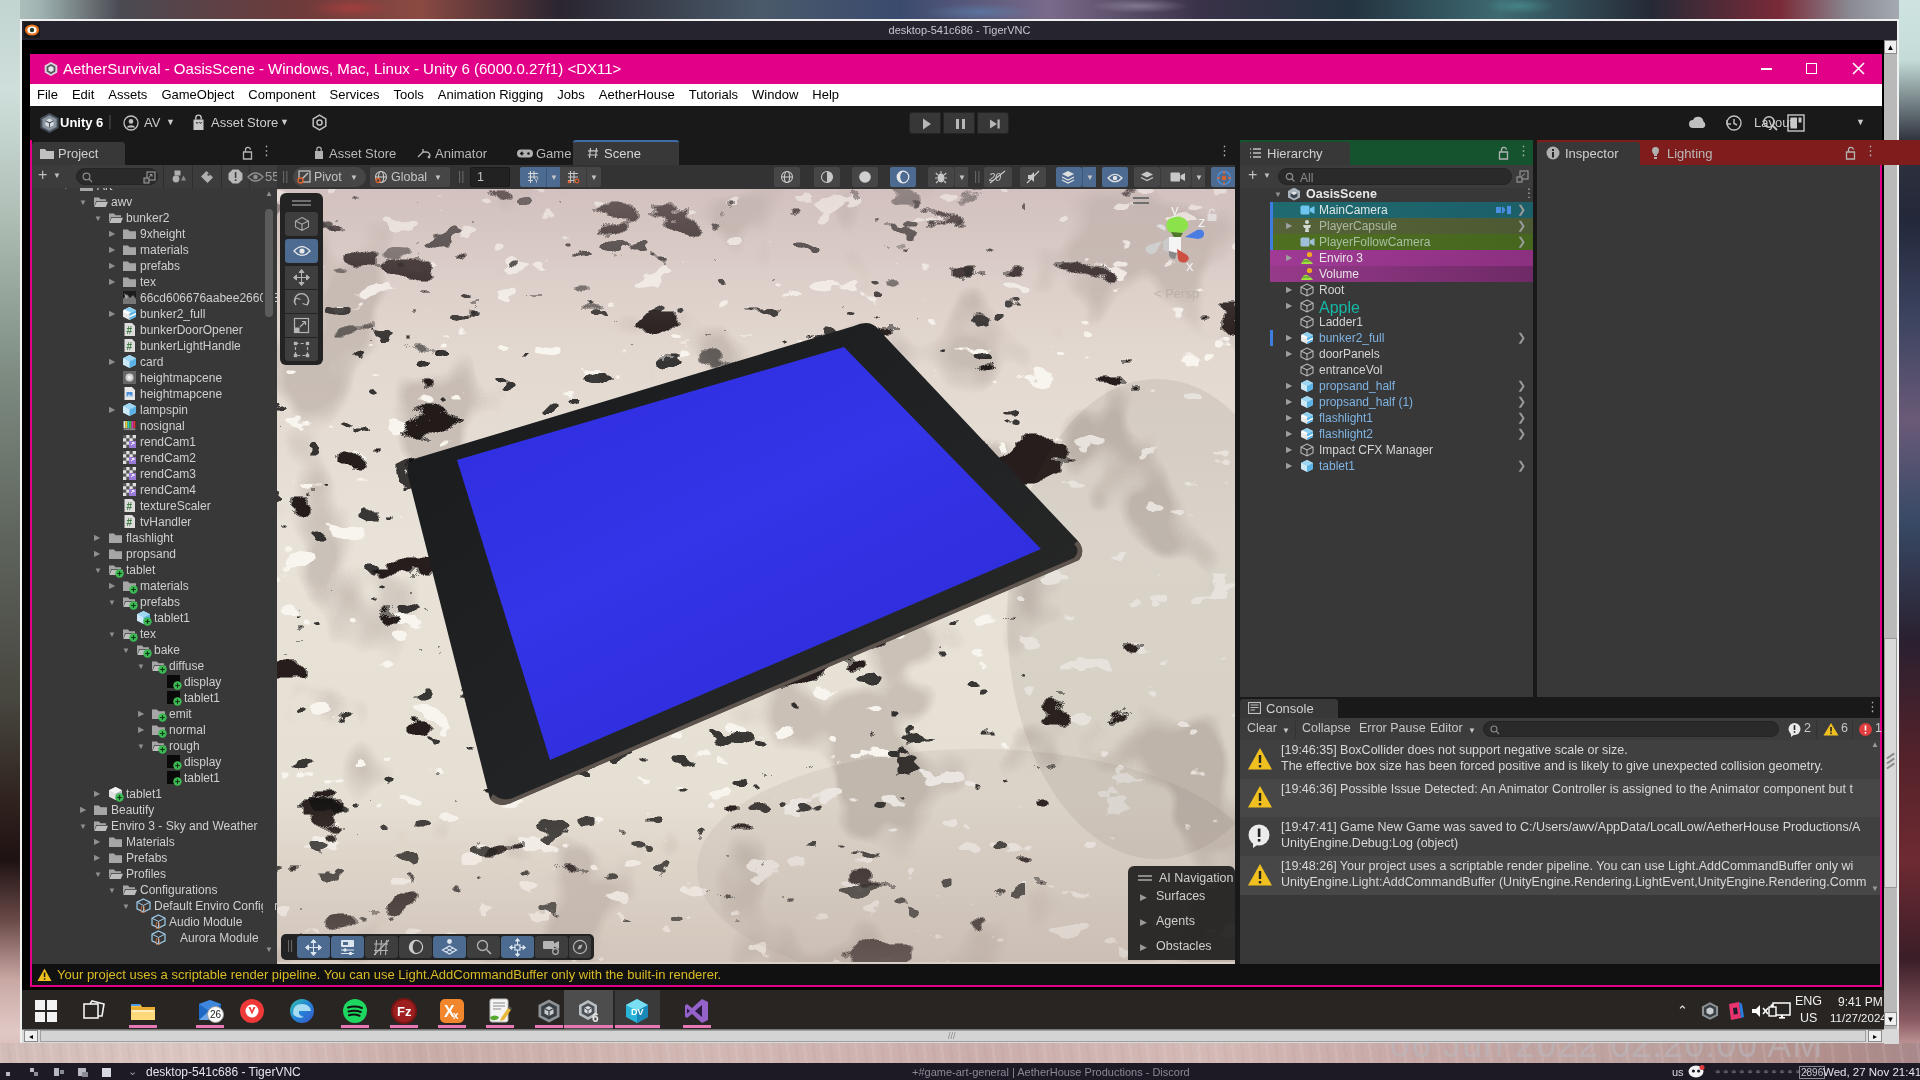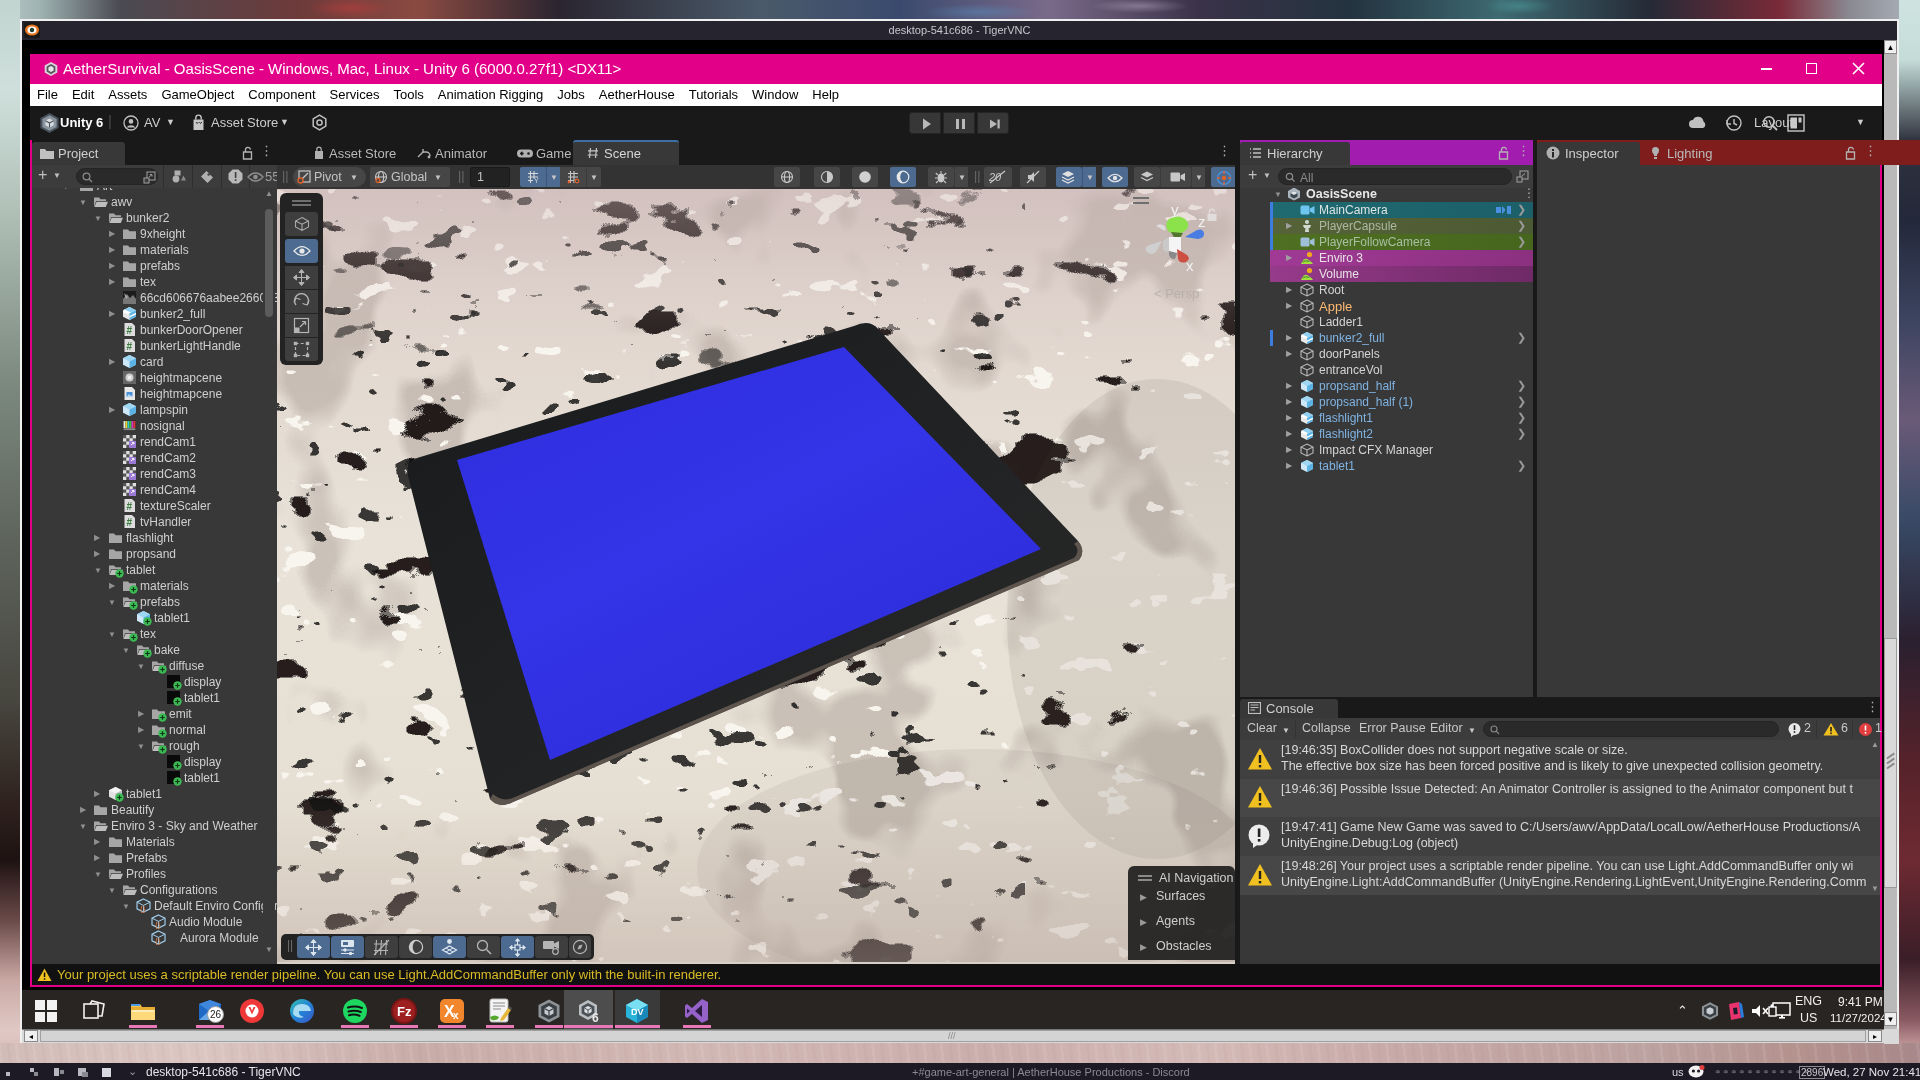--- a/index.html
+++ b/index.html
@@ -25,20 +25,23 @@
   <div class="abs" style="left:0;top:0;width:20px;height:1080px;
     background:linear-gradient(180deg,#c2d4cf 0,#cfe0dc 90px,#aebdb4 220px,#7c8a80 380px,#5e645c 540px,#47463f 700px,#30231f 800px,#1e1212 860px,#6a4a48 920px,#c9a8a4 980px,#e0c8c4 1030px,#d8bab6 1063px,#1d1925 1063px);"></div>
 
   <div class="abs" style="left:1899px;top:0;width:21px;height:1080px;
     background:linear-gradient(180deg,#cfe4e0 0,#c4dcd8 60px,#30343f 140px,#23283a 220px,#3c4460 320px,#6a5a78 420px,#384a66 520px,#2a2030 640px,#55222a 760px,#6e2a32 860px,#3a1e28 960px,#8a5a62 1020px,#caa2a2 1050px,#1d1925 1063px);"></div>
 
   <div class="abs" style="left:0;top:1043px;width:1920px;height:21px;
     background:linear-gradient(90deg,#d2bcb8 0,#dcc6c2 200px,#c8aca8 420px,#d2b8b4 700px,#caaeac 980px,#d4bab6 1200px,#c6a8a6 1420px,#bca2a0 1650px,#b4928e 1800px,#a8888a 1920px);"></div>
   <div class="abs" style="left:0;top:1043px;width:1920px;height:21px;opacity:.18;
     background:repeating-linear-gradient(83deg, rgba(255,245,242,.5) 0 3px, rgba(0,0,0,0) 3px 9px, rgba(160,120,118,.35) 9px 12px, rgba(0,0,0,0) 12px 17px);"></div>
+  <div class="abs" style="left:1380px;top:1036px;width:540px;height:28px;overflow:hidden;">
+    <div style="position:absolute;left:10px;top:-12px;font-size:36px;color:rgba(186,182,188,.62);letter-spacing:1px;white-space:nowrap;">06 Jun 2022 02:20:00 AM</div>
+  </div>
 
   <div class="abs" id="vncwin" style="left:20px;top:19px;width:1879px;height:1024px;background:#000;border:2px solid #f0f0f0;"></div>
 
   <div class="abs" id="vnctitle" style="left:22px;top:21px;width:1875px;height:19px;background:#26242f;color:#c7c7cf;font-size:11px;">
     <div class="abs" style="left:2px;top:1px;width:16px;height:16px;">
       <svg width="16" height="16">
           <rect x="0" y="0" width="16" height="16" rx="2" fill="#1a1a1a"></rect>
           <ellipse cx="8" cy="8" rx="7" ry="5.5" fill="#e87722"></ellipse>
           <ellipse cx="8" cy="8" rx="4.5" ry="3.6" fill="#fff"></ellipse>
           <circle cx="8" cy="8" r="2.2" fill="#1d3d2a"></circle>
@@ -1034,21 +1037,21 @@
     <span class="abs" style="left:31px;top:5px;">AI Navigation</span>
     <span class="abs" style="left:12px;top:26px;font-size:9px;color:#9a9a9a;">▶</span>
         <span class="abs" style="left:28px;top:23px;">Surfaces</span>
     <span class="abs" style="left:12px;top:51px;font-size:9px;color:#9a9a9a;">▶</span>
         <span class="abs" style="left:28px;top:48px;">Agents</span>
     <span class="abs" style="left:12px;top:76px;font-size:9px;color:#9a9a9a;">▶</span>
         <span class="abs" style="left:28px;top:73px;">Obstacles</span>
   </div>
 </div>
 
-  <div class="abs" id="hiertab" style="left:1240px;top:140px;width:293px;height:25px;background:#a21caf;">
+  <div class="abs" id="hiertab" style="left:1240px;top:140px;width:293px;height:25px;background:#14532d;">
     <div class="abs" style="left:0;top:2px;width:110px;height:23px;background:#383838;border-radius:3px 3px 0 0;"></div>
     <svg class="abs" style="left:9px;top:7px;" width="13" height="12">
         <path d="M4 2 H12 M4 6 H12 M4 10 H12 M1 2 H2 M1 6 H2 M1 10 H2" stroke="#c0c0c0" stroke-width="1.3"></path>
       </svg>
     <span class="abs" style="left:27px;top:6px;color:#cfcfcf;font-size:13px;">Hierarchy</span>
     <svg class="abs" style="left:257px;top:6px;" width="13" height="14">
         <path d="M2.5 6 H10.5 V13 H2.5 Z" fill="none" stroke="#b4b4b4" stroke-width="1.3"></path>
         <path d="M4.5 6 V4 A2.5 2.5 0 0 1 9.5 3.6" fill="none" stroke="#b4b4b4" stroke-width="1.3"></path>
       </svg>
     <span class="abs" style="left:277px;top:3px;color:#b4b4b4;font-size:13px;">⋮</span>
@@ -1140,21 +1143,21 @@
         <svg class="abs" style="left:60px;top:1px;" width="14" height="14">
           <path d="M7 1 L13 4 L13 10 L7 13 L1 10 L1 4 Z M1 4 L7 7 L13 4 M7 7 V13" fill="none" stroke="#b8b8b8" stroke-width="1.1"></path>
         </svg>
         <span class="abs" style="left:79px;top:1px;color:#d4d4d4;font-size:12px;white-space:nowrap;">Root</span>
       </div>
 <div class="abs" style="left:0;top:110px;width:293px;height:16px;">
         <span class="abs" style="left:46px;top:3px;font-size:8px;color:#a0a0a0;">▶</span>
         <svg class="abs" style="left:60px;top:1px;" width="14" height="14">
           <path d="M7 1 L13 4 L13 10 L7 13 L1 10 L1 4 Z M1 4 L7 7 L13 4 M7 7 V13" fill="none" stroke="#b8b8b8" stroke-width="1.1"></path>
         </svg>
-        <span class="abs" style="left:79px;top:1px;color:#fdba74;font-size:13px;white-space:nowrap;">Apple</span>
+        <span class="abs" style="left:79px;top:1px;color:#14b8a6;font-size:16px;white-space:nowrap;">Apple</span>
       </div>
 <div class="abs" style="left:0;top:126px;width:293px;height:16px;">
         <svg class="abs" style="left:60px;top:1px;" width="14" height="14">
           <path d="M7 1 L13 4 L13 10 L7 13 L1 10 L1 4 Z M1 4 L7 7 L13 4 M7 7 V13" fill="none" stroke="#b8b8b8" stroke-width="1.1"></path>
         </svg>
         <span class="abs" style="left:79px;top:1px;color:#d4d4d4;font-size:12px;white-space:nowrap;">Ladder1</span>
       </div>
 <div class="abs" style="left:0;top:142px;width:293px;height:16px;">
         <div class="abs" style="left:30px;top:0;width:3px;height:16px;background:#3e7de0;"></div>
         <span class="abs" style="left:46px;top:3px;font-size:8px;color:#a0a0a0;">▶</span>

